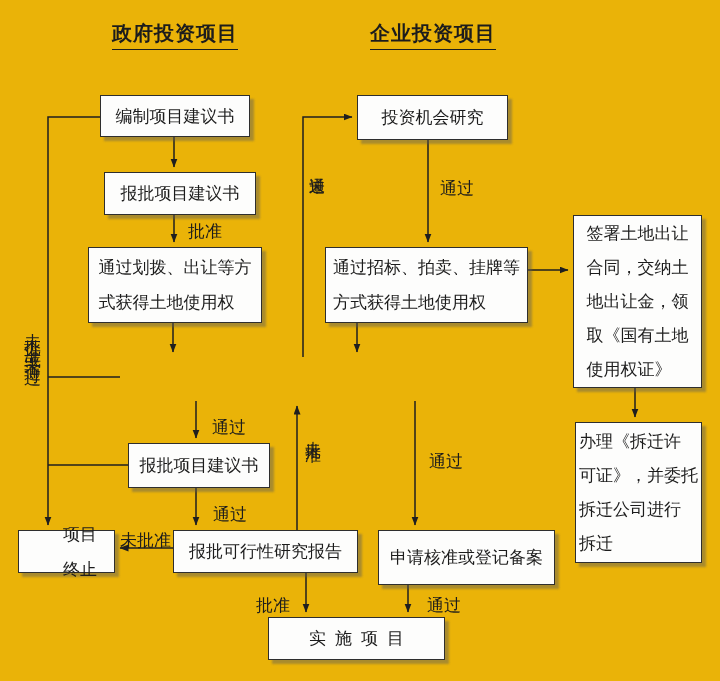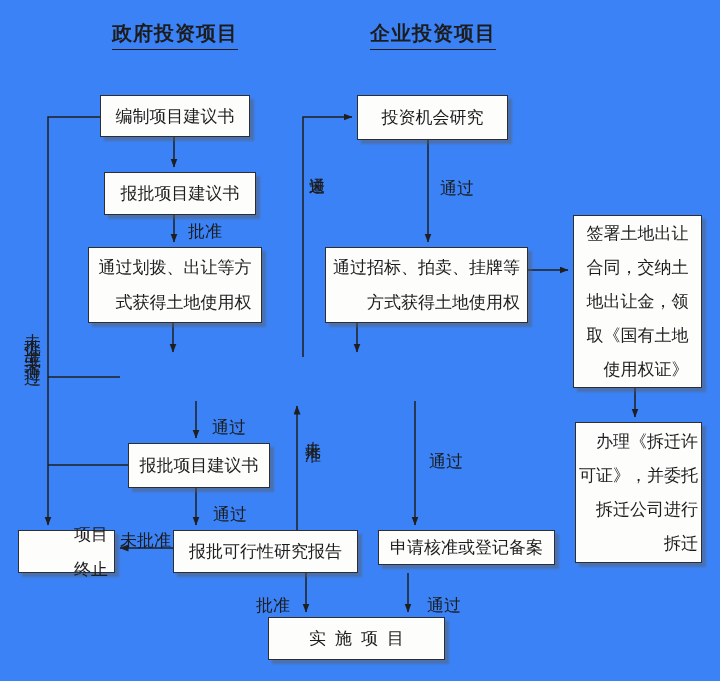--- a/index.html
+++ b/index.html
@@ -3,36 +3,36 @@
 <meta charset="utf-8">
 <style>
   html,body{margin:0;padding:0;}
   body{
     font-family:"Liberation Serif","DejaVu Serif",serif;
     background:#ffffff;
   }
   .canvas{
     position:relative;
     width:720px;height:681px;
-    background:#3b82f6;
+    background:#eab308;
     color:#1c1c1c;
     overflow:hidden;
   }
   .connectors{
     position:absolute;left:0;top:0;width:720px;height:681px;
     z-index:1;
   }
   .node{
     position:absolute;
     box-sizing:border-box;
     border:1.6px solid #2e2e2e;
     background:#fdfdfc;
     box-shadow:4px 4px 2px rgba(90,90,90,.45);
     display:flex;align-items:center;justify-content:center;
-    text-align:right;
+    text-align:left;
     font-size:17px;
     line-height:35px;
     white-space:pre-line;
     z-index:2;
     padding:0 6px;
   }
   .node.wide-space{letter-spacing:9px;text-indent:9px;}
   .header{
     position:absolute;
     font-size:20px;
@@ -122,21 +122,21 @@
   <div class="node" style="left:325px;top:247px;width:203px;height:76px;">通过招标、拍卖、挂牌等
 方式获得土地使用权</div>
 
 
   <div class="node" style="left:128px;top:443px;width:142px;height:45px;">报批项目建议书</div>
 
   <div class="node" style="left:18px;top:530px;width:97px;height:43px;padding-left:44px;">项目终止</div>
 
   <div class="node" style="left:173px;top:530px;width:185px;height:43px;">报批可行性研究报告</div>
 
-  <div class="node" style="left:378px;top:530px;width:177px;height:35px;">申请核准或登记备案</div>
+  <div class="node" style="left:378px;top:530px;width:177px;height:55px;">申请核准或登记备案</div>
 
   <div class="node wide-space" style="left:268px;top:617px;width:177px;height:43px;">实施项目</div>
 
   <div class="node" style="left:573px;top:215px;width:129px;height:173px;line-height:34px;">签署土地出让
 合同，交纳土
 地出让金，领
 取《国有土地
 使用权证》</div>
 
   <div class="node" style="left:575px;top:422px;width:127px;height:141px;line-height:34px;padding:0 2px;">办理《拆迁许

